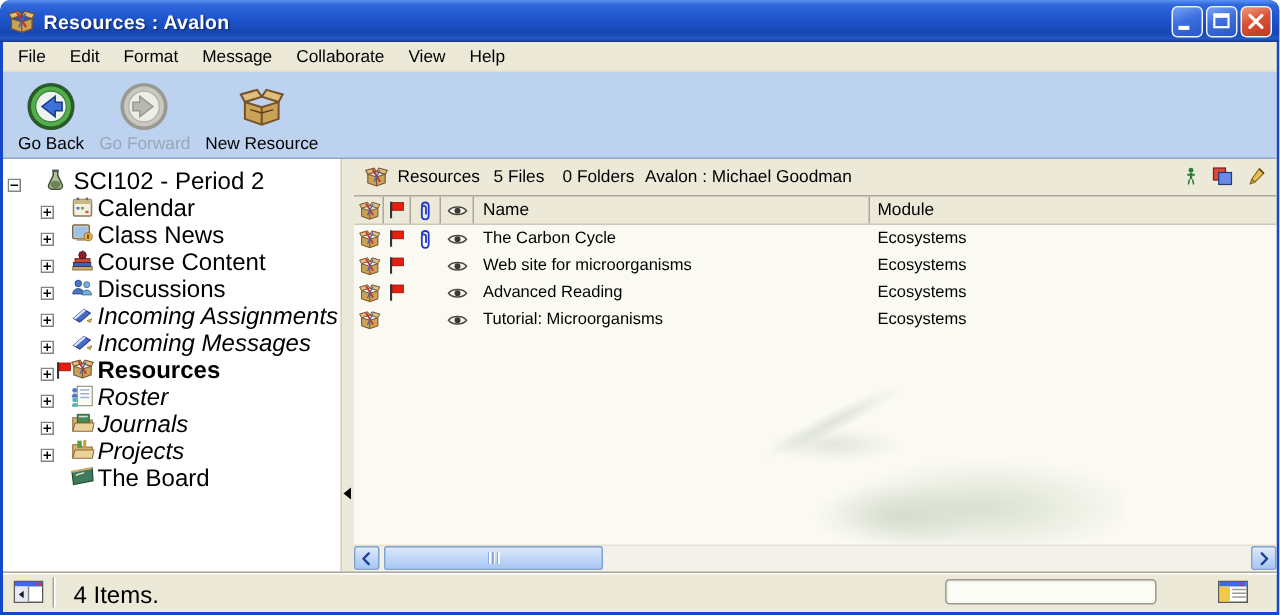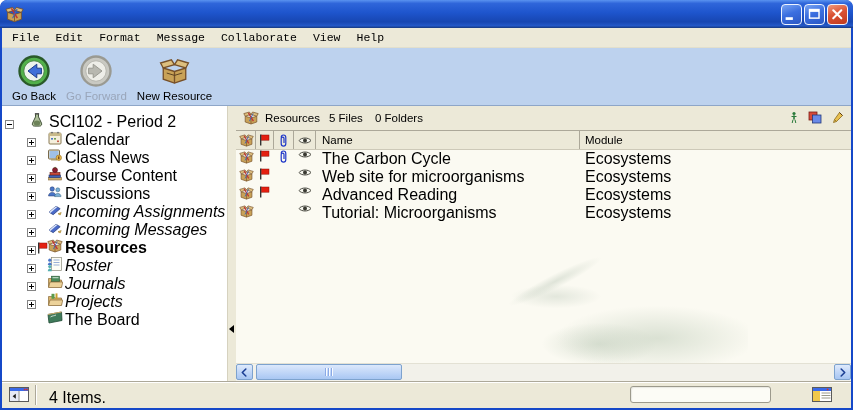--- a/index.html
+++ b/index.html
@@ -12,21 +12,21 @@
   .ticon{width:19px;height:19px;margin-right:5px;flex:0 0 auto;}
   .ticon svg,.icn svg{display:block;width:100%;height:100%;}
   .ttext{color:#fff;font-weight:bold;font-size:13px;text-shadow:1px 1px 1px #0c2a66;letter-spacing:.2px;}
   .winbtns{margin-left:auto;display:flex;gap:2px;}
   .wbtn{width:21px;height:21px;border-radius:4px;border:1px solid #eef4ff;box-sizing:border-box;
     background:linear-gradient(160deg,#79a4f2 0%,#3b6fe0 45%,#2a57c4 100%);cursor:default;}
   .wbtn.close{background:linear-gradient(160deg,#f09a7c 0%,#da5234 45%,#c03a1e 100%);}
   .wbtn svg{display:block;width:100%;height:100%;}
   
   .bodyarea{position:absolute;top:28px;left:2px;right:2px;bottom:2px;background:#ece9d8;display:flex;flex-direction:column;}
-  .menubar{height:19px;background:#ece9d8;display:flex;align-items:center;padding-left:2px;border-bottom:1px solid #e2dfcc;flex:0 0 auto;font-family:Liberation Mono, monospace;}
+  .menubar{height:19px;background:#ece9d8;display:flex;align-items:center;padding-left:2px;border-bottom:1px solid #e2dfcc;flex:0 0 auto;}
   .menu-item{font-size:11.5px;color:#000;padding:2px 8px;}
   .toolbar{height:58px;background:#bdd2ee;border-bottom:1px solid #8ea6c8;display:flex;align-items:flex-start;padding:3px 0 0 5px;box-sizing:border-box;flex:0 0 auto;}
   .tbtn{display:flex;flex-direction:column;align-items:center;padding:1px 5px;}
   .tbtn .ticonwrap{height:38px;display:flex;align-items:center;}
   .tbtn .icn34{width:34px;height:34px;}
   .tbtn .icn30{width:31px;height:31px;}
   .tlabel{font-size:11.5px;color:#000;white-space:nowrap;}
   .tbtn.disabled .tlabel{color:#9aa6ba;text-align:center;}
   
   .main{flex:1;display:flex;min-height:0;}
@@ -65,21 +65,21 @@
   .c4{width:22px;padding-left:4px;}
   .cname{width:264px;padding-left:6px;}
   .cmodule{flex:1;padding-left:5px;}
   .th{border-right:1px solid #aca899;}
   .th.cmodule{border-right:none;}
   .icn16{width:15px;height:15px;}
   .icn-flag{width:11px;height:12px;}
   .icn-clip{width:9px;height:13px;}
   .icn-eye{width:14px;height:9px;}
   .rows-area{flex:1;background:#fbfaf2;position:relative;overflow:hidden;}
-  .trow{display:flex;height:18px;align-items:flex-start;font-size:16px;color:#000;}
+  .trow{display:flex;height:18px;align-items:center;font-size:11px;color:#000;}
   
   .watermark{position:absolute;right:103px;bottom:0;width:240px;height:95px;pointer-events:none;
     background:
      radial-gradient(56% 46% at 62% 74%, rgba(196,208,190,.6), rgba(196,208,190,0) 75%),
      radial-gradient(32% 30% at 38% 80%, rgba(186,200,182,.5), transparent 75%),
      radial-gradient(24% 16% at 20% 30%, rgba(203,212,199,.5), transparent 78%);}
   .watermark .strip{position:absolute;left:-18px;top:6px;width:130px;height:15px;transform:rotate(-27deg);
     background:radial-gradient(50% 60% at 50% 50%, rgba(199,209,195,.55), transparent 80%);}
   
   .hscroll{height:17px;display:flex;background:#f2f1ea;border-top:1px solid #e3e1d4;flex:0 0 auto;}
@@ -106,20 +106,21 @@
     <span class="ticon">
         <svg viewBox="0 0 16 16">
           <path d="M2.2 6.2 8 8l5.8-1.8V12L8 14l-5.8-2z" fill="#c9a257" stroke="#77512a" stroke-width="0.7"></path>
           <path d="M8 8v6" stroke="#77512a" stroke-width="0.7"></path>
           <path d="M2.2 6.2 0.8 3.6 6.4 2 8 4.4z" fill="#ddbf7e" stroke="#77512a" stroke-width="0.7"></path>
           <path d="M13.8 6.2 15.2 3.6 9.6 2 8 4.4z" fill="#ddbf7e" stroke="#77512a" stroke-width="0.7"></path>
           <path d="M5.4 2.9l5 8.2" stroke="#c03434" stroke-width="1.3"></path>
           <path d="M10.2 3.3 6.4 11.2" stroke="#3f63b8" stroke-width="0.9"></path>
         </svg>
       </span>
+    <span class="ttext">Resources : Avalon</span>
     <div class="winbtns">
       <span class="wbtn">
           <svg viewBox="0 0 21 21">
             <rect x="4" y="13.5" width="8" height="3" fill="#fff"></rect>
           </svg>
         </span>
       <span class="wbtn">
           <svg viewBox="0 0 21 21">
             <rect x="5" y="5" width="10.5" height="9.5" fill="none" stroke="#fff" stroke-width="1.6"></rect>
             <rect x="5" y="5" width="10.5" height="2.6" fill="#fff"></rect>
@@ -362,20 +363,21 @@
                 <path d="M2.2 6.2 8 8l5.8-1.8V12L8 14l-5.8-2z" fill="#c9a257" stroke="#77512a" stroke-width="0.7"></path>
                 <path d="M8 8v6" stroke="#77512a" stroke-width="0.7"></path>
                 <path d="M2.2 6.2 0.8 3.6 6.4 2 8 4.4z" fill="#ddbf7e" stroke="#77512a" stroke-width="0.7"></path>
                 <path d="M13.8 6.2 15.2 3.6 9.6 2 8 4.4z" fill="#ddbf7e" stroke="#77512a" stroke-width="0.7"></path>
                 <path d="M5.4 2.9l5 8.2" stroke="#c03434" stroke-width="1.3"></path>
                 <path d="M10.2 3.3 6.4 11.2" stroke="#3f63b8" stroke-width="0.9"></path>
               </svg></span>
           <span class="ph-title">Resources</span>
           <span class="ph-files">5 Files</span>
           <span class="ph-folders">0 Folders</span>
+          <span class="ph-owner">Avalon : Michael Goodman</span>
           <span class="ph-tools">
             <span class="icn icn-person">
                 <svg viewBox="0 0 8 12">
                   <circle cx="4" cy="2" r="1.6" fill="#2a7a3a"></circle>
                   <rect x="3.2" y="3.8" width="1.6" height="4.2" fill="#2a7a3a"></rect>
                   <path d="M1.5 5h5" stroke="#2a7a3a" stroke-width="1.2"></path>
                   <path d="M3 8.2 2.2 11.5M5 8.2l.8 3.3" stroke="#2a7a3a" stroke-width="1"></path>
                 </svg>
               </span>
             <span class="icn icn-layers">

